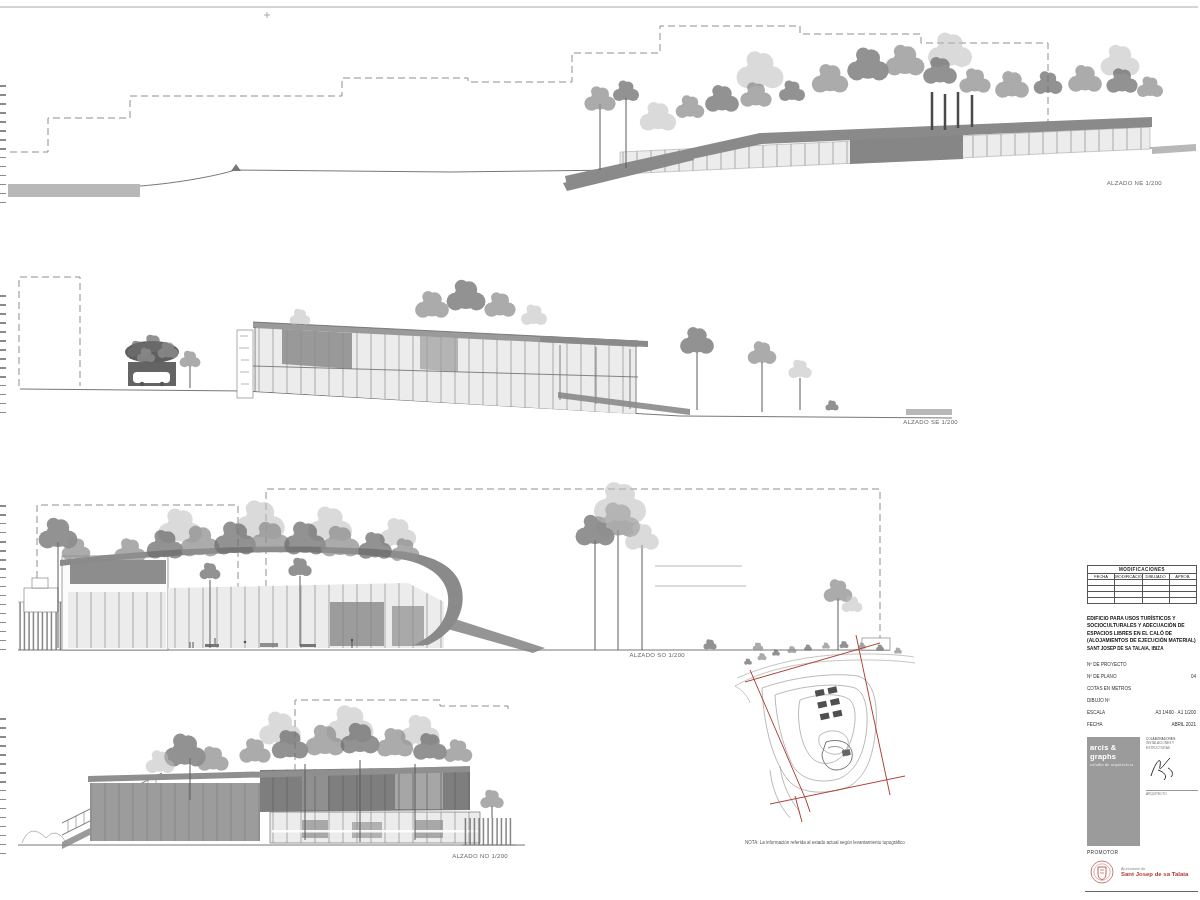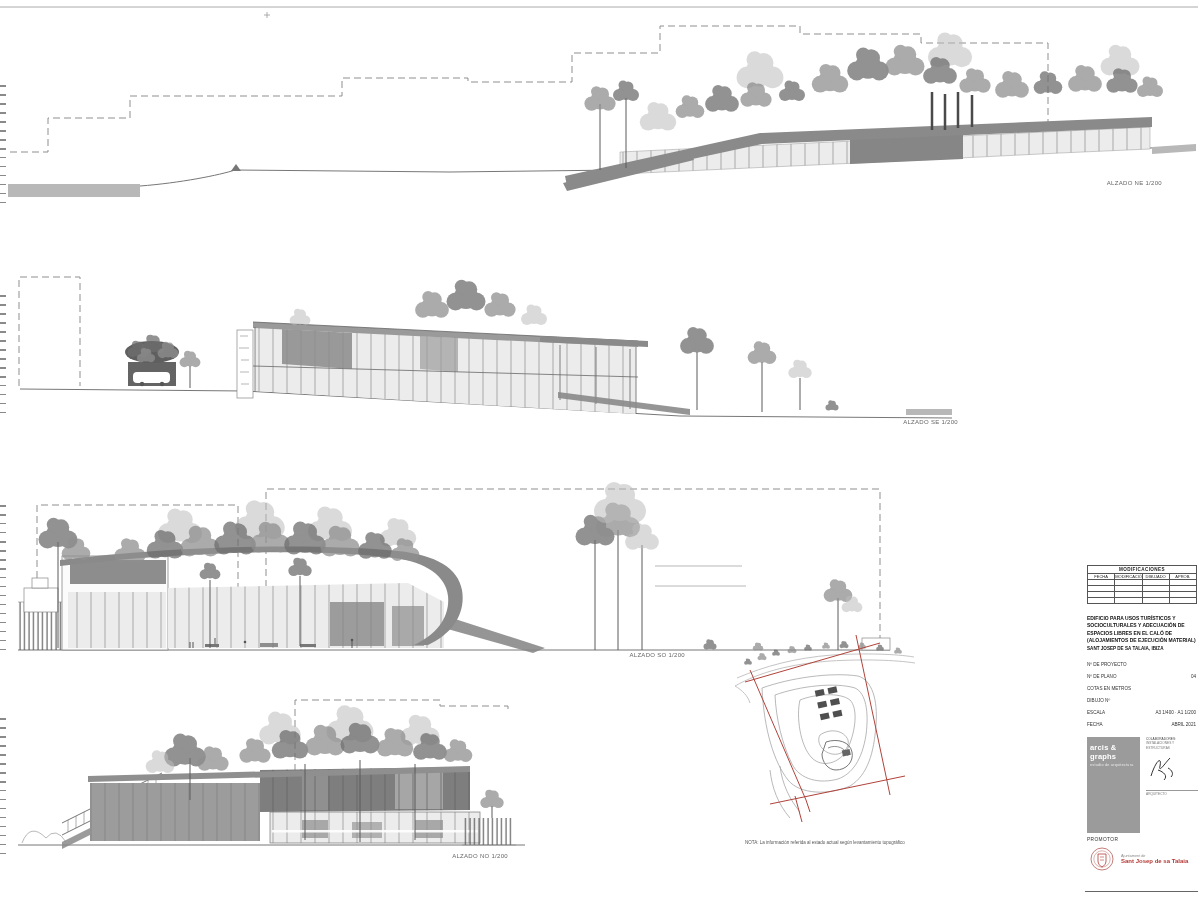--- a/index.html
+++ b/index.html
@@ -37,21 +37,21 @@
   .rev-table{border-collapse:collapse;width:110px;margin:4px 0 0 2px;table-layout:fixed;}
   .rev-table th,.rev-table td{border:.5px solid #555;padding:0;height:5px;
       font-size:4px;font-weight:normal;text-align:center;overflow:hidden;white-space:nowrap;}
   .rev-table .ttl th{height:7px;font-size:4.6px;font-weight:bold;letter-spacing:.4px;}
   .proj{margin:11px 2px 0 2px;font-size:5px;font-weight:bold;line-height:1.45;color:#111;}
   .proj-loc{margin:2px 2px 0 2px;font-size:4.6px;font-weight:bold;color:#111;}
   .fields{margin:8px 2px 0 2px;}
   .frow{display:flex;justify-content:space-between;font-size:4.6px;line-height:12px;color:#333;}
   .frow .fval{text-align:right;color:#333;}
   .logo-row{display:flex;margin:6px 0 0 2px;}
-  .logo-box{width:53px;height:96px;background:#9b9b9b;box-sizing:border-box;padding:6px 3px 0 3px;}
+  .logo-box{width:53px;height:109px;background:#9b9b9b;box-sizing:border-box;padding:6px 3px 0 3px;}
   .logo-name{font-size:7.5px;font-weight:bold;color:#ffffff;letter-spacing:.2px;}
   .logo-tag{font-size:3.6px;color:#ececec;margin-top:2px;letter-spacing:.3px;}
   .sig-col{margin-left:6px;width:52px;}
   .collab{font-size:3.2px;color:#444;line-height:1.4;text-transform:uppercase;}
   .collab.small{color:#777;}
   .sig-note{font-size:3.2px;color:#777;text-transform:uppercase;border-top:.5px solid #999;margin-top:2px;padding-top:1px;}
   .promoter{margin:4px 0 0 2px;}
   .promoter-label{font-size:4.8px;color:#333;letter-spacing:.4px;}
   .promoter-row{display:flex;align-items:center;margin-top:2px;}
   .prom-name{margin-left:4px;}

